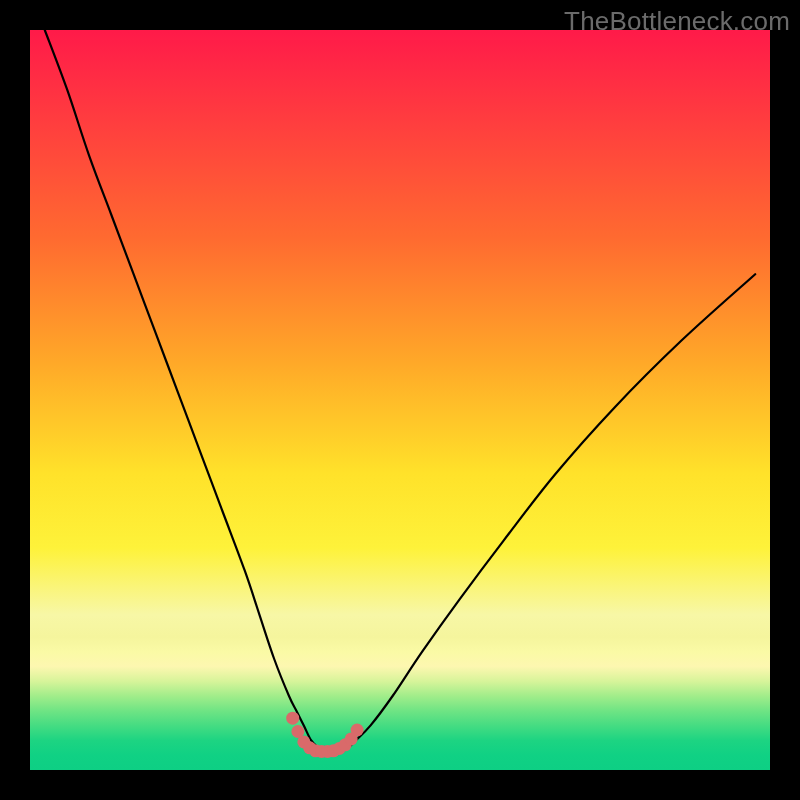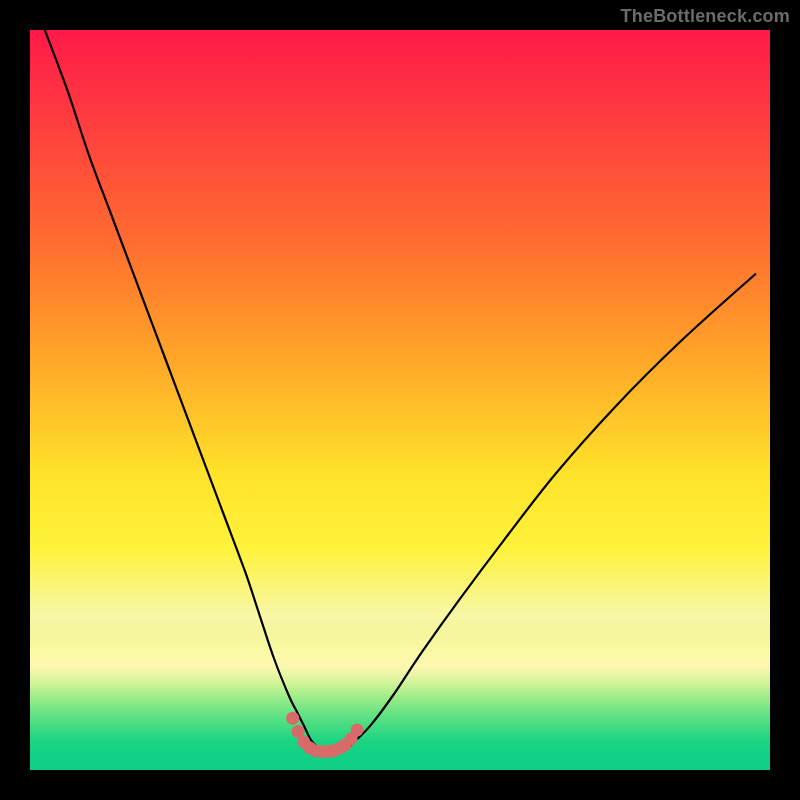--- a/index.html
+++ b/index.html
@@ -43,23 +43,23 @@
       #1dd482 96%,
       #10d184 98%,
       #0ecf84 100%
     );
   }
   .watermark {
     position: absolute;
     top: 6px;
     right: 10px;
     color: #6b6b6b;
-    font-size: 18px;
+    font-size: 26px;
     letter-spacing: 0.2px;
-    font-weight: 700;
+    font-weight: 400;
   }
   svg.curve {
     position: absolute;
     left: 0;
     top: 0;
     width: 740px;
     height: 740px;
   }
 </style>
 </head>

